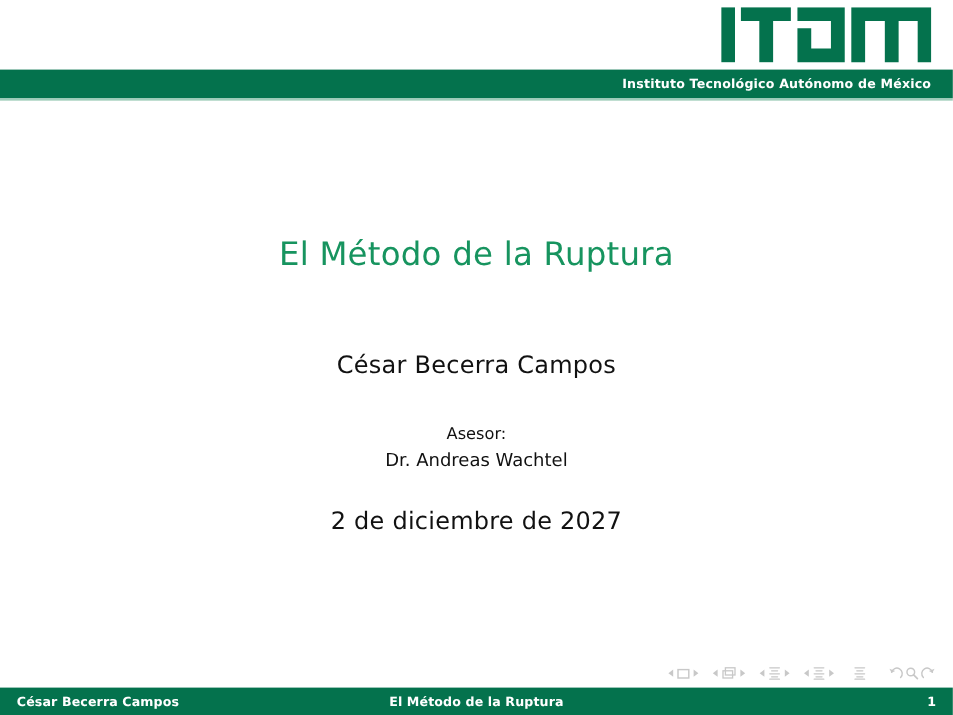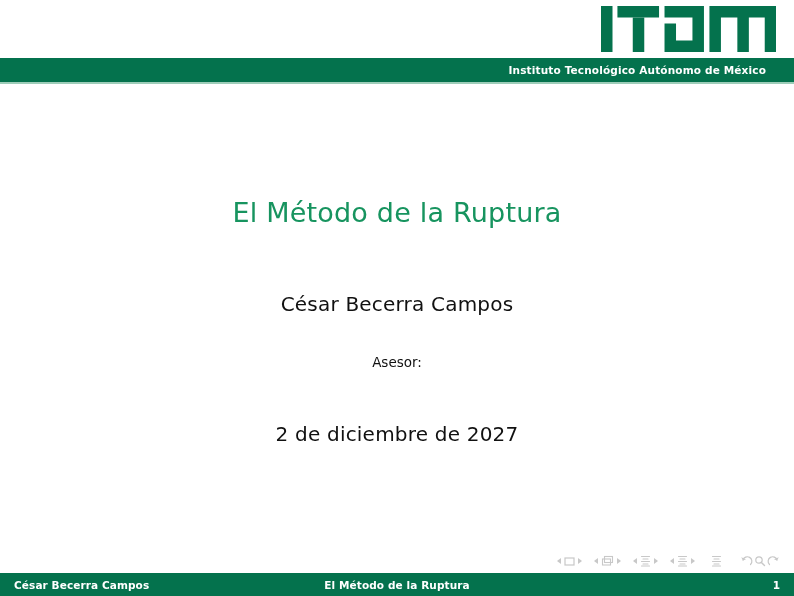--- a/index.html
+++ b/index.html
@@ -36,21 +36,21 @@
     position: absolute;
     left: 0;
     top: 58px;
     width: 794px;
     height: 24px;
     background: #04724D;
     display: flex;
     align-items: center;
     justify-content: flex-end;
     box-sizing: border-box;
-    padding-right: 28px;
+    padding-right: 18px;
   }
   .banner-text {
     color: #ffffff;
     font-family: "DejaVu Sans", sans-serif;
     font-size: 10.5px;
     font-weight: bold;
     letter-spacing: 0.15px;
     white-space: nowrap;
   }
   .banner-rule {
@@ -248,20 +248,21 @@
   <div class="title-block">
     <div class="slide-title">El Método de la Ruptura</div>
   </div>
 
   <div class="author-block">
     <div class="author-name">César Becerra Campos</div>
   </div>
 
   <div class="advisor-block">
     <div class="advisor-label">Asesor:</div>
+    <div class="advisor-name">Dr. Andreas Wachtel</div>
   </div>
 
   <div class="date-block">
     <div class="date-text">2 de diciembre de 2027</div>
   </div>
 
 </div>
 
 <div class="nav-bar">
 

